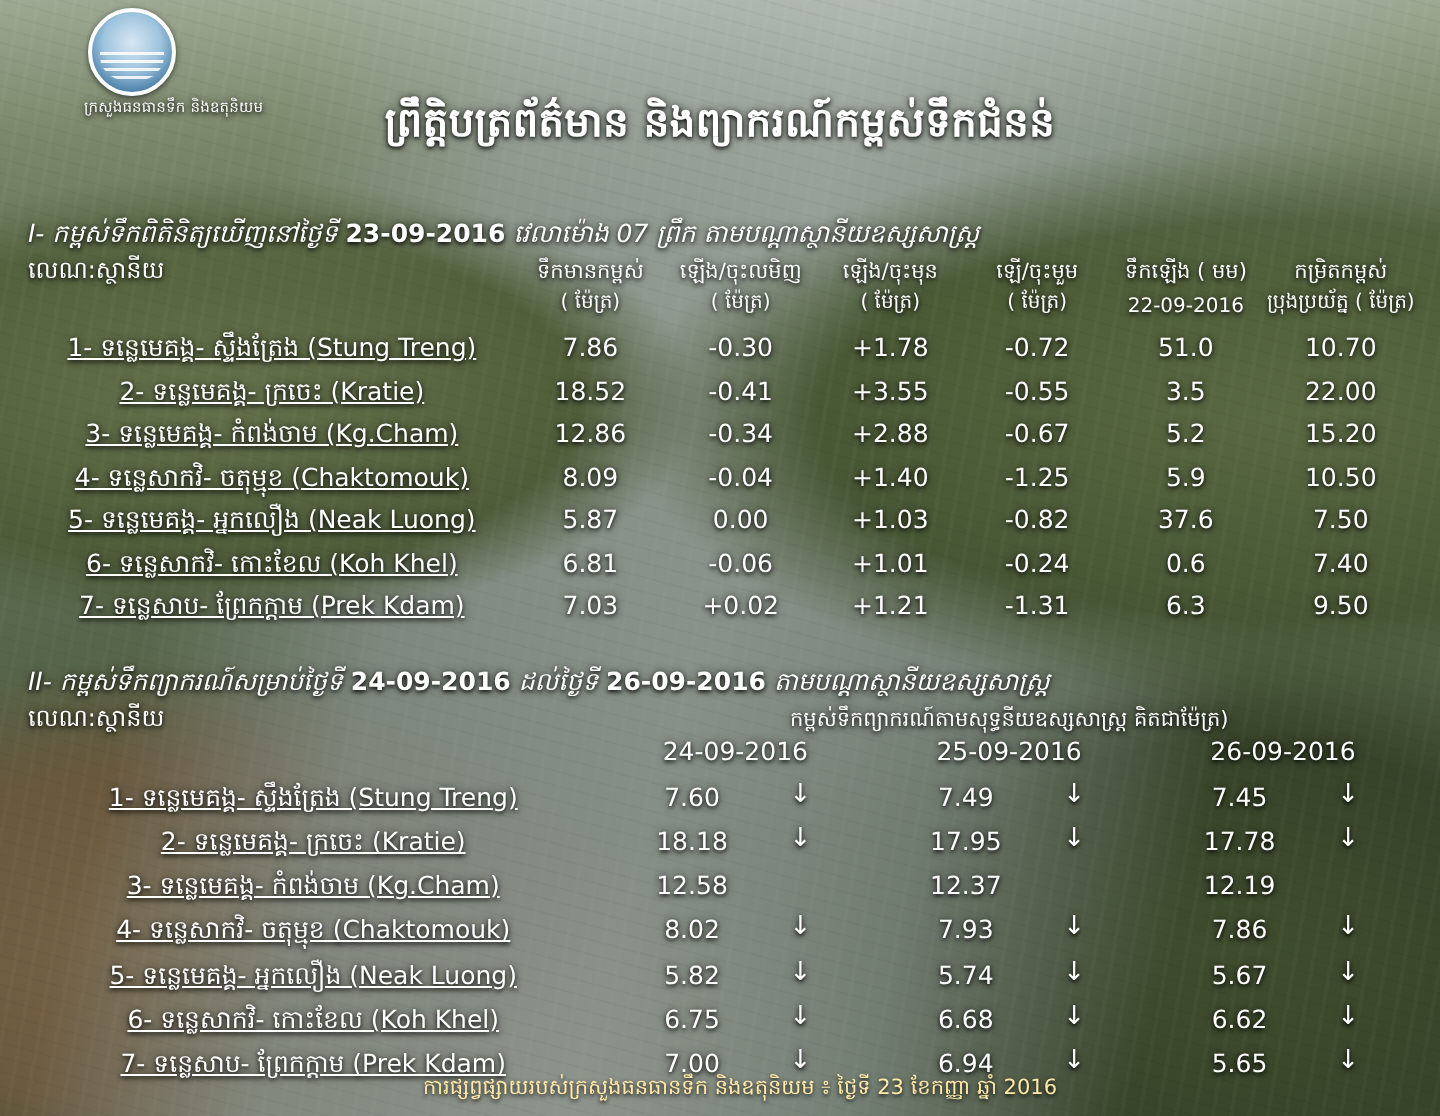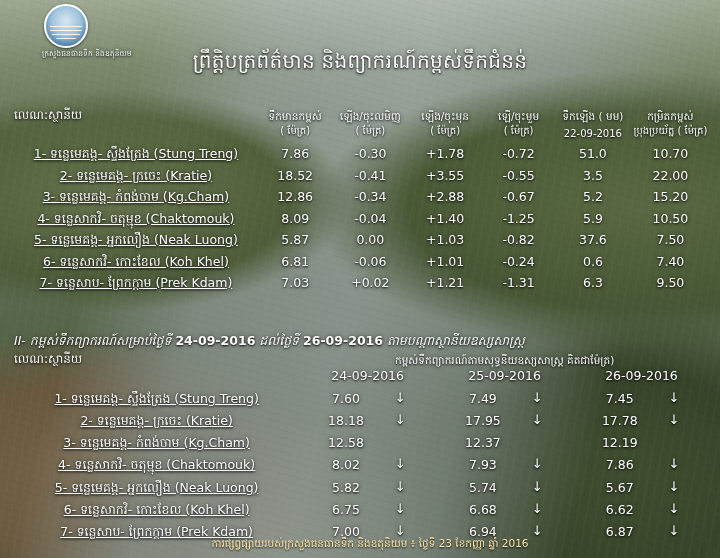--- a/index.html
+++ b/index.html
@@ -88,21 +88,21 @@
     letter-spacing: .1px;
     white-space: nowrap;
     margin-left: 24px;
   }
 
   .title {
     position: absolute;
     top: 48px; left: 0; right: 0;
     text-align: center;
     font-size: 20px;
-    font-weight: normal;
+    font-weight: bold;
     letter-spacing: .3px;
   }
 
   .section {
     position: absolute;
     left: 14px;
     right: 10px;
   }
   #section-1 { top: 108px; }
   #section-2 { top: 332px; }
@@ -198,20 +198,25 @@
 <div id="content">
 
   <div class="logo-wrap">
     <div class="logo-circle"></div>
     <div class="logo-caption">ក្រសួងធនធានទឹក និងឧតុនិយម</div>
   </div>
 
   <div class="title">ព្រឹត្តិបត្រព័ត៌មាន និងព្យាករណ៍កម្ពស់ទឹកជំនន់</div>
 
   <div class="section" id="section-1">
+    <p class="intro">
+      <span>I- កម្ពស់ទឹកពិតិនិត្យឃើញនៅថ្ងៃទី</span>
+      <span class="bold">23-09-2016</span>
+      <span>វេលាម៉ោង 07 ព្រឹក តាមបណ្ដាស្ថានីយឧស្សសាស្ត្រ</span>
+    </p>
 
     <table id="tbl-1">
       <colgroup>
         <col class="c-station">
           <col class="c-num">
           <col class="c-num">
           <col class="c-num">
           <col class="c-num">
           <col class="c-num">
           <col class="c-last">
@@ -389,21 +394,21 @@
           <td class="arrow">↓</td>
           <td>6.62</td>
           <td class="arrow">↓</td>
         </tr>
         <tr>
           <td class="station">7- ទន្លេសាប- ព្រែកក្ដាម (Prek Kdam)</td>
           <td>7.00</td>
           <td class="arrow">↓</td>
           <td>6.94</td>
           <td class="arrow">↓</td>
-          <td>6.87</td>
+          <td>5.65</td>
           <td class="arrow">↓</td>
         </tr>
       </tbody>
     </table>
   </div>
 
   <div class="footer">ការផ្សព្វផ្សាយរបស់ក្រសួងធនធានទឹក និងឧតុនិយម ៖ ថ្ងៃទី 23 ខែកញ្ញា ឆ្នាំ 2016</div>
 </div>
 
 </body></html>

